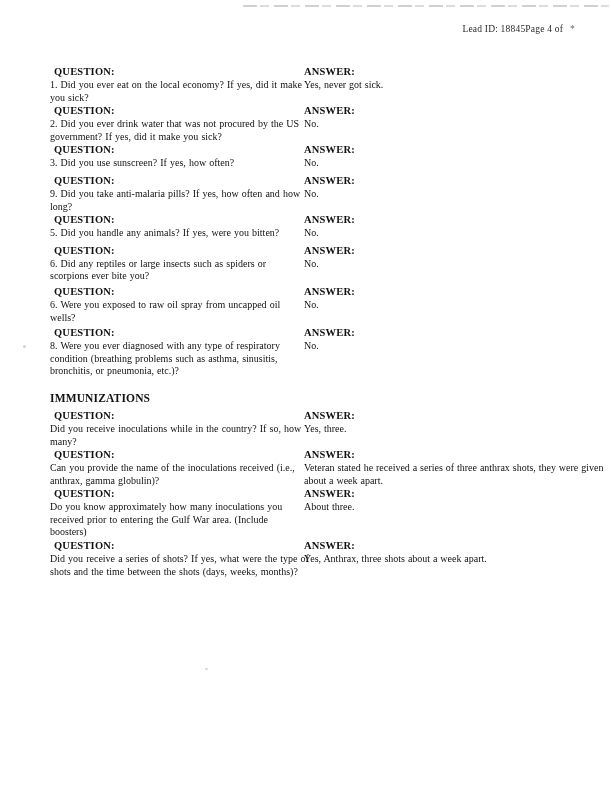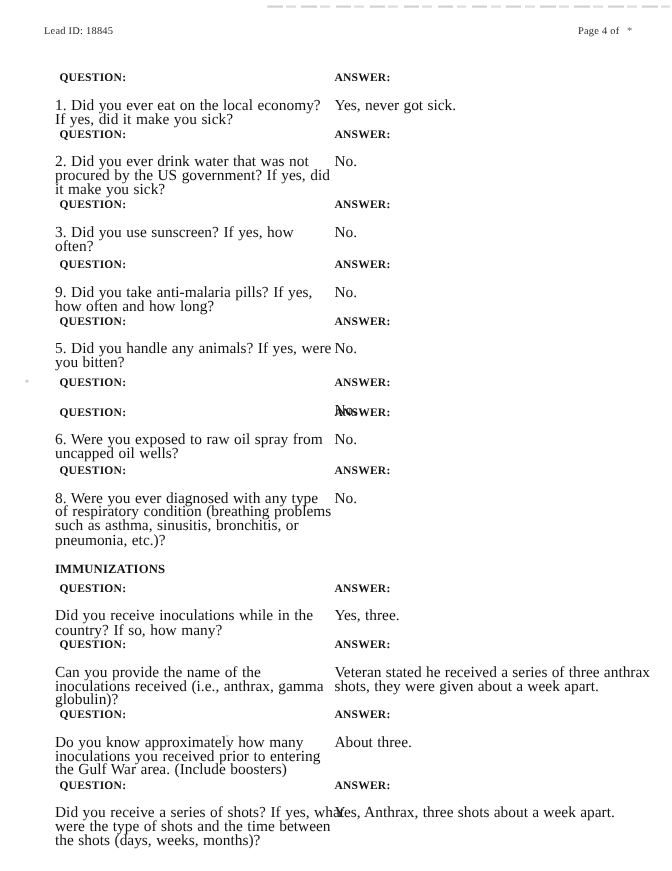--- a/index.html
+++ b/index.html
@@ -44,26 +44,25 @@
   .speck-a { left: 23px; top: 345px; width: 3px; height: 3px; }
   .speck-b { left: 205px; top: 668px; width: 3px; height: 2px; }
 
   
   .doc-header {
     position: absolute;
     left: 18px;
     top: 24px;
     right: 18px;
     display: flex;
-    justify-content: space-between;
+    justify-content: flex-end;
     align-items: baseline;
     font-size: 9.5px;
     letter-spacing: .2px;
     color: #2b2b2b;
-    margin-left: 22px;
   }
   .doc-header .lead-id { white-space: nowrap; }
   .doc-header .page-num { white-space: nowrap; padding-right: 18px; }
   .page-num .trailing-mark { padding-left: 7px; color: #6a6a6a; }
 
   
   .content {
     position: absolute;
     left: 50px;
     top: 66px;
@@ -91,23 +90,22 @@
     top: 0;
     font-weight: bold;
     font-size: 10.5px;
     letter-spacing: .2px;
   }
   .lbl-q { left: 4px; }
   .lbl-a { left: 254px; }
 
   .qa-body {
     position: relative;
-    font-size: 14px;
+    font-size: 10px;
     line-height: 12.6px;
-    margin-top: 12px;
   }
   .q-text {
     width: 252px;
     text-align: left;
     word-spacing: .6px;
   }
   
   .q-text.overflow { width: 268px; }
 
   .a-text {
@@ -200,20 +198,21 @@
       </div>
 
       <div class="spacer-4"></div>
 
       <div class="qa-block">
         <div class="qa-labels">
           <span class="lbl lbl-q">QUESTION:</span>
           <span class="lbl lbl-a">ANSWER:</span>
         </div>
         <div class="qa-body">
+          <div class="q-text">6.  Did any reptiles or large insects such as spiders or scorpions ever bite you?</div>
           <div class="a-text">No.</div>
         </div>
       </div>
 
       <div class="spacer-2"></div>
 
       <div class="qa-block">
         <div class="qa-labels">
           <span class="lbl lbl-q">QUESTION:</span>
           <span class="lbl lbl-a">ANSWER:</span>

